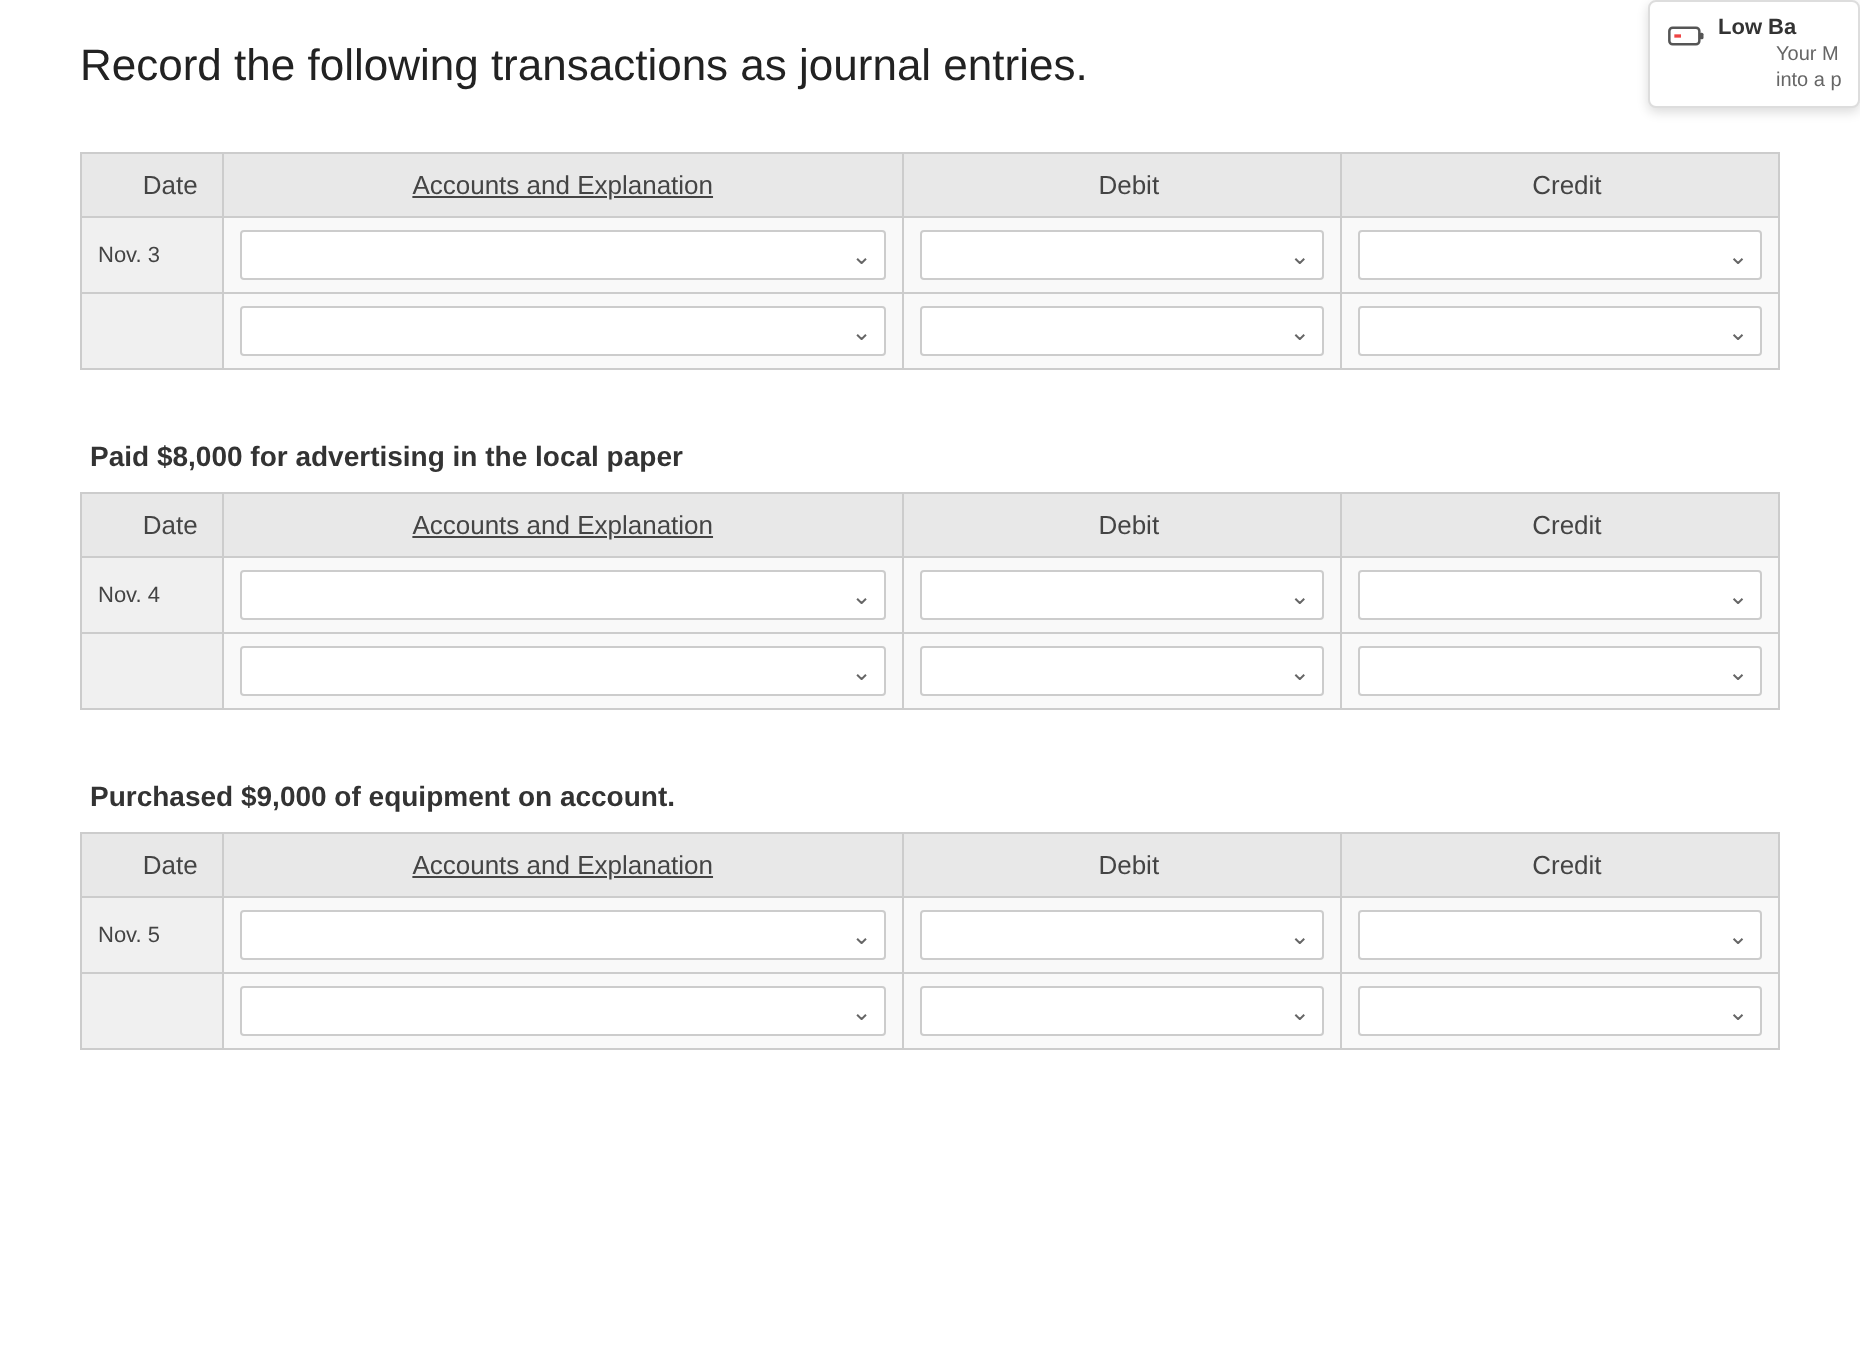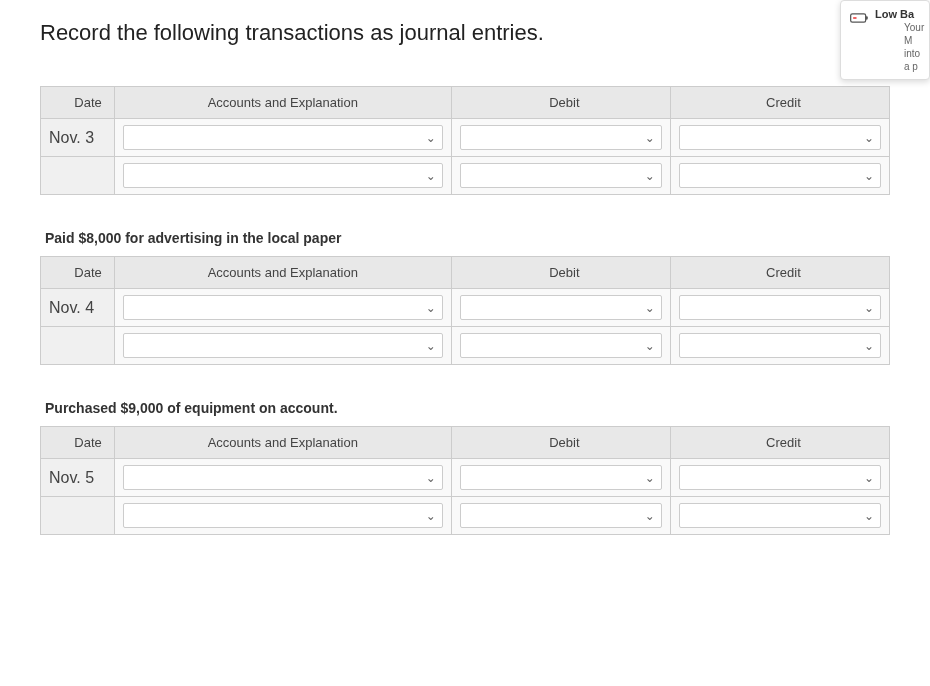--- a/index.html
+++ b/index.html
@@ -18,28 +18,28 @@
     .page-container {
       padding: 20px 40px;
       max-width: 930px;
       position: relative;
     }
 
     .main-title {
       font-size: 22px;
       font-weight: normal;
       color: #222;
-      margin-bottom: 40px;
+      margin-bottom: 30px;
     }
 
     .notification-badge {
       position: absolute;
       top: 0;
       right: 0;
-      width: 90px;
+      width: 106px;
       background: #fff;
       border: 1px solid #ddd;
       border-radius: 4px;
       padding: 6px 8px;
       font-size: 11px;
       color: #555;
       box-shadow: 0 2px 6px rgba(0,0,0,0.15);
       display: flex;
       align-items: flex-start;
       gap: 6px;
@@ -95,37 +95,38 @@
       color: #444;
     }
 
     .journal-table th.date-col {
       width: 80px;
       text-align: right;
     }
 
     .journal-table th.account-col {
       width: 400px;
+      text-decoration: underline;
     }
 
     .journal-table th.debit-col,
     .journal-table th.credit-col {
       width: 130px;
       padding-left: 19px;
     }
 
     .journal-table td {
       border: 1px solid #ccc;
       padding: 6px 8px;
       background: #f9f9f9;
       vertical-align: middle;
     }
 
     .journal-table td.date-cell {
-      font-size: 16px;
+      font-size: 11px;
       color: #444;
       width: 80px;
       white-space: nowrap;
       background: #f0f0f0;
     }
 
     .input-with-chevron {
       display: flex;
       align-items: center;
       background: #fff;

